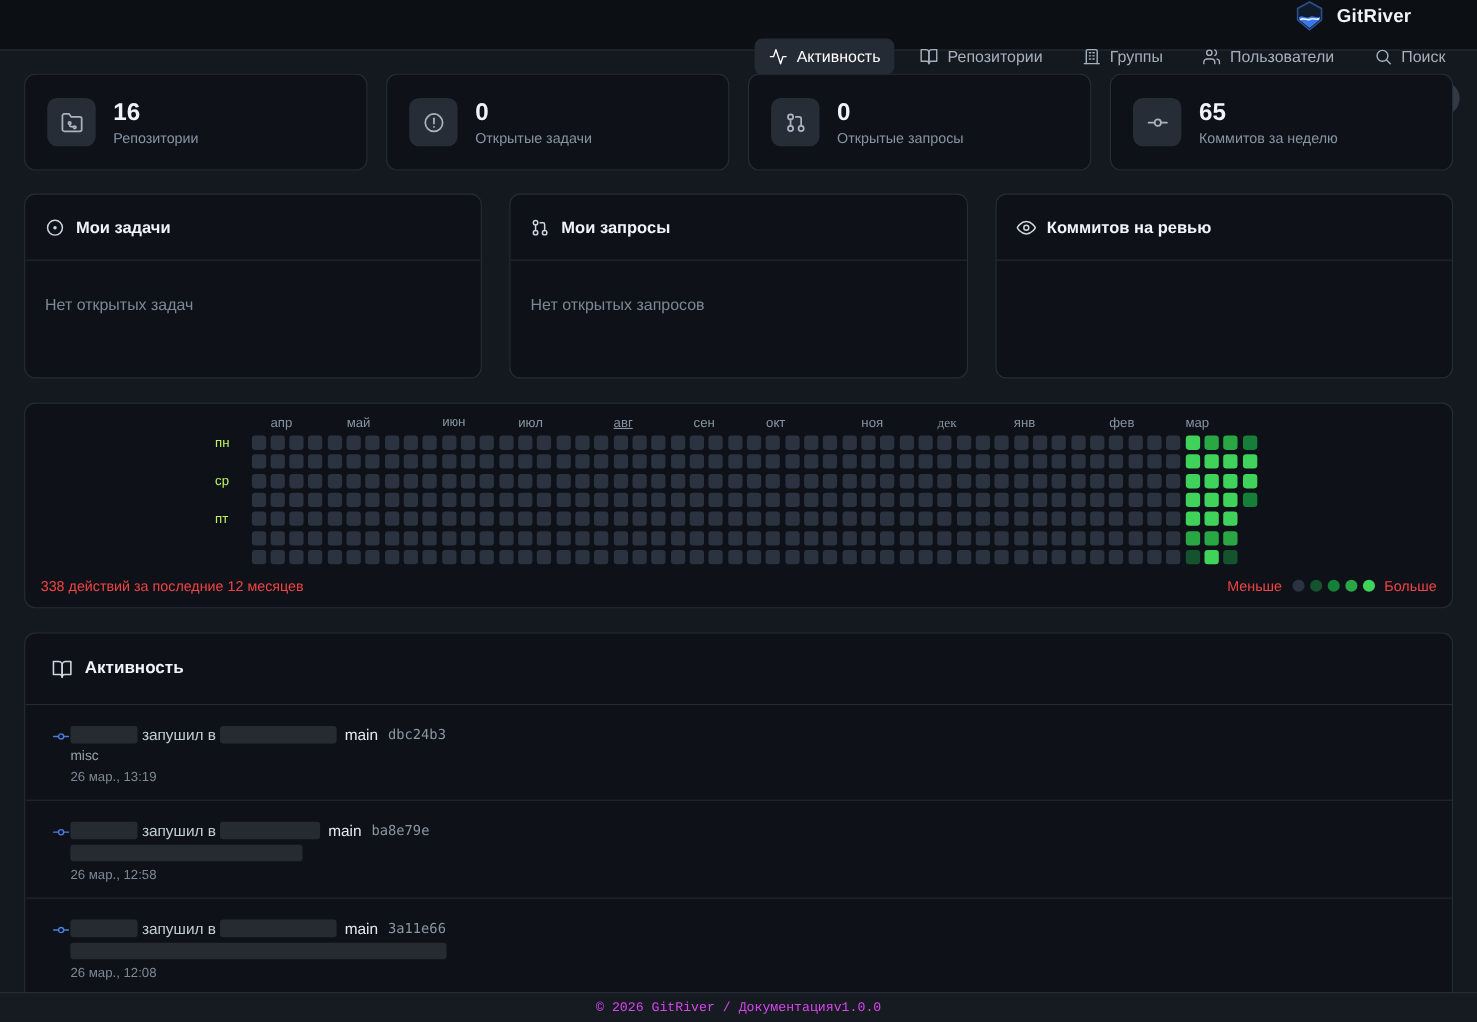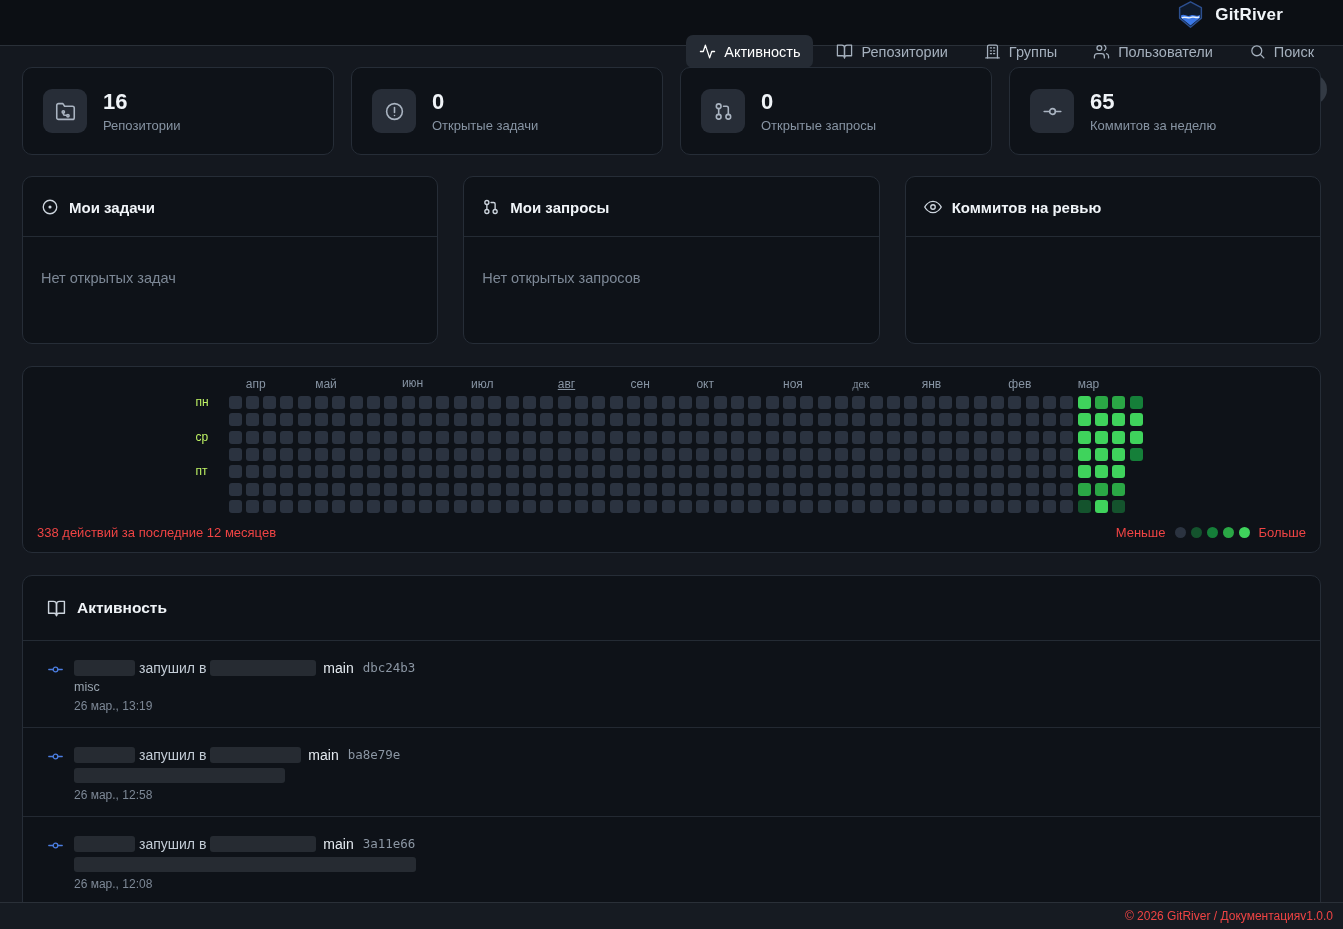--- a/index.html
+++ b/index.html
@@ -82,38 +82,38 @@
   }
   .hm-legend { display:flex; align-items:center; gap:5px; }
   .hm-dot { width:11px; height:11px; border-radius:50%; }
   
   .activity-card { margin-top:22px; height:345px; overflow:hidden; }
   .activity-head {
     display:flex; align-items:center; gap:11px; padding:23px 24px 22px;
     border-bottom:1px solid #242b34; color:#f0f4f8; font-weight:bold; font-size:15.5px;
   }
   .activity-head svg { width:19px; height:19px; color:#cdd5de; }
-  .feed-item { display:flex; gap:10px; padding:19px 24px 14px; }
+  .feed-item { display:flex; gap:0; padding:19px 24px 14px; }
   .feed-item + .feed-item { border-top:1px solid #232932; }
   .feed-icon { color:#4b7de0; margin-top:1px; }
   .feed-icon svg { width:17px; height:17px; }
   .feed-line1 { display:flex; align-items:center; gap:4px; color:#c3ccd6; font-size:14px; flex-wrap:wrap; }
   .redact { display:inline-block; height:16px; background:#262b32; border-radius:3px; }
   .redact.msg { height:15px; margin-top:5px; }
   .branch-name { color:#e4eaf0; margin-left:3px; }
   .commit-hash { font-family:"DejaVu Sans Mono","Liberation Mono",monospace; font-size:12.5px; color:#8b96a3; margin-left:5px; }
   .feed-msg { color:#98a3ae; font-size:12.5px; margin-top:4px; }
   .feed-time { color:#7d8896; font-size:12px; margin-top:5px; }
   .feed-stub { border-top:1px solid #232932; height:30px; }
   
   .footer {
     position:absolute; left:0; right:0; bottom:0; height:27px;
     background:#161b22; border-top:1px solid #2a3038;
-    display:flex; align-items:center; justify-content:flex-end;
-    padding:0 10px; font-size:12px; color:#ef4444;
+    display:flex; align-items:center; justify-content:center;
+    padding:0 10px; font-size:12px; color:#d946ef;font-family:Liberation Mono, monospace;
   }
   svg { fill:none; stroke:currentColor; stroke-width:1.8; stroke-linecap:round; stroke-linejoin:round; }
 </style>
 </head>
 <body>
 
 <div class="navbar">
   <div class="brand">
     <span style="display:flex;">
       <svg width="29" height="29" viewBox="0 0 32 32" style="stroke:none;">

